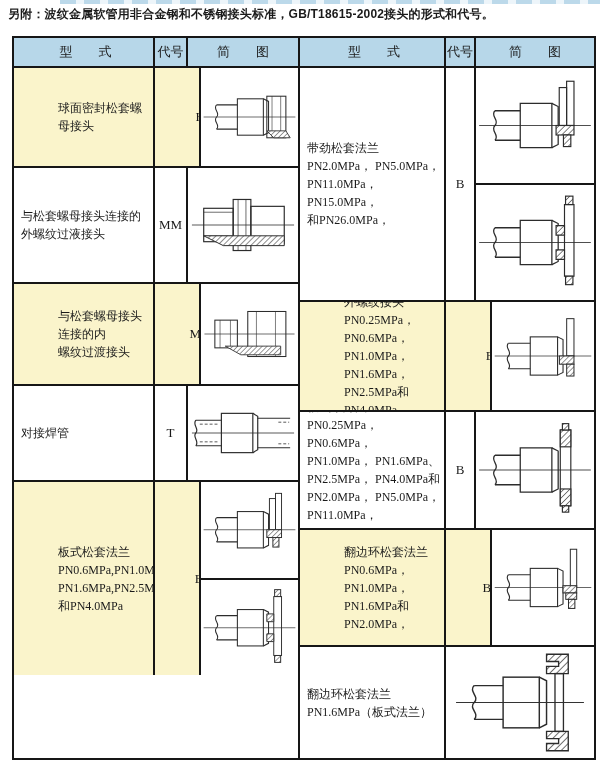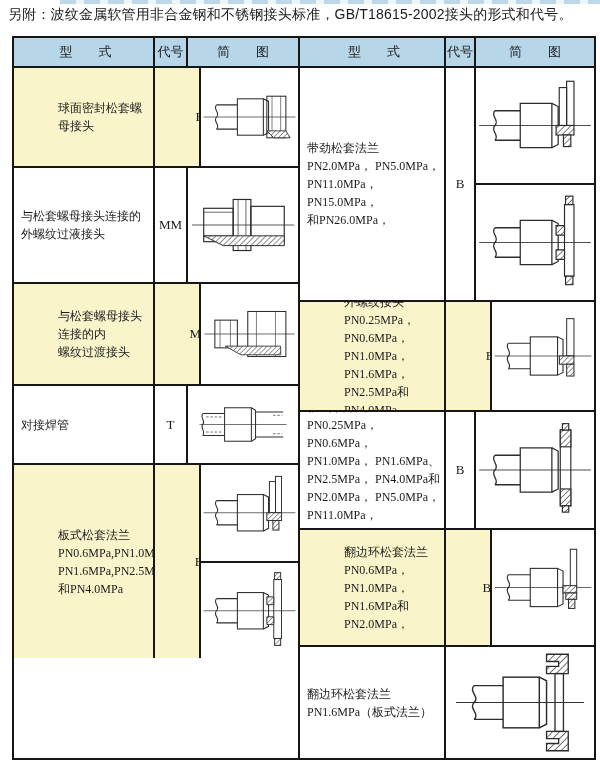--- a/index.html
+++ b/index.html
@@ -3,21 +3,21 @@
 <meta charset="utf-8">
 <style>
   * { margin:0; padding:0; box-sizing:border-box; }
   html,body { width:600px; height:768px; }
   body { background:#ffffff; color:#1a1a1a; font-family:"Liberation Serif", serif; position:relative; overflow:hidden; }
 
   .top-strip { position:absolute; left:60px; top:0; right:0; height:4px;
     background:repeating-linear-gradient(90deg,#bcd9ea 0 16px,#edf5fa 16px 24px); }
 
   .doc-title { position:absolute; left:8px; top:6px; width:588px;
-    font-family:"Liberation Sans", sans-serif; font-weight:normal; font-size:14px; letter-spacing:0.2px; }
+    font-family:"Liberation Sans", sans-serif; font-weight:bold; font-size:12px; letter-spacing:0.2px; }
 
   .tbl { position:absolute; left:12px; top:36px; width:584px; height:724px;
     border:2px solid #161616; display:flex; background:#fff; }
   .half { height:100%; }
   .half.l { width:286px; border-right:2px solid #161616; }
   .half.r { flex:1; }
 
   .row { display:flex; width:100%; border-bottom:2px solid #161616; }
   .row:last-child { border-bottom:none; }
   .cell { border-right:2px solid #161616; height:100%; overflow:hidden; }
@@ -185,21 +185,21 @@
       <div class="cell type hl">与松套螺母接头连接的内
 螺纹过渡接头</div>
       <div class="cell code hl">MF</div>
       <div class="cell diagram">
         <svg class="fig" viewBox="0 0 112 92">
             <use href="#figMF"></use>
           </svg>
       </div>
     </div>
 
-    <div class="row" style="height:79px">
+    <div class="row" style="height:96px">
       <div class="cell type">对接焊管</div>
       <div class="cell code">T</div>
       <div class="cell diagram">
         <svg class="fig" viewBox="0 0 112 92">
             <use href="#figT"></use>
           </svg>
       </div>
     </div>
 
     <div class="row" style="height:193px">

